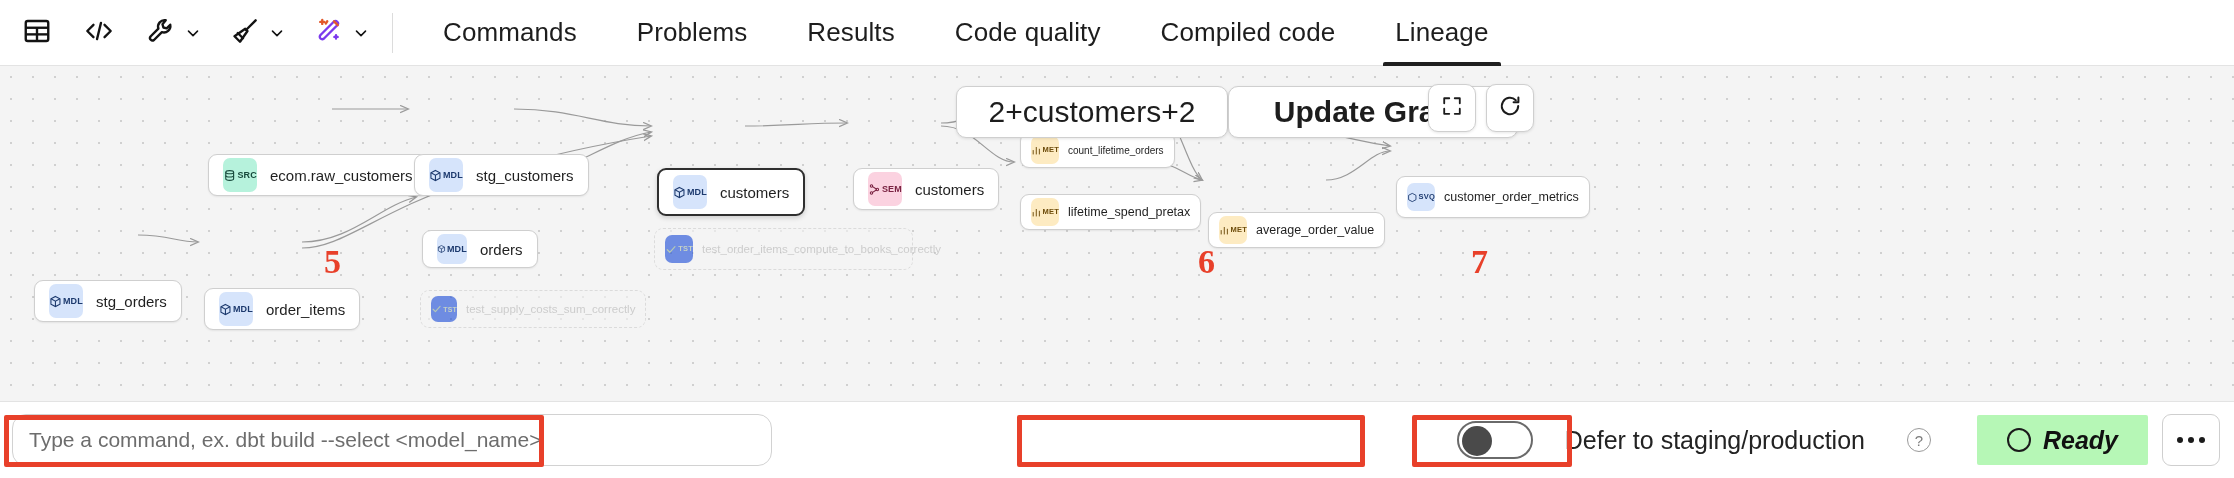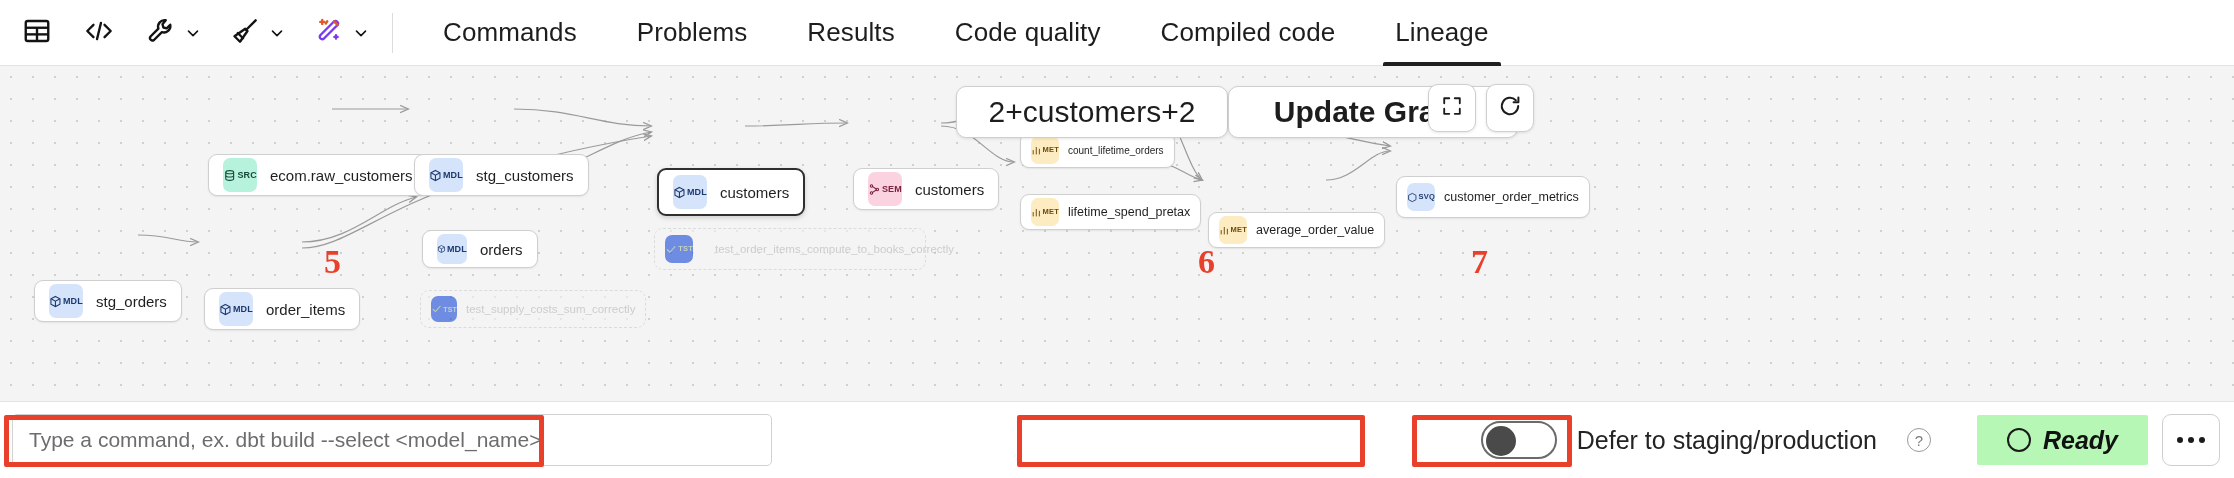--- a/index.html
+++ b/index.html
@@ -65,21 +65,21 @@
   .badge svg { display:block; }
   .badge-src { background:#b6f2dc; color:#17493b; }
   .badge-mdl { background:#d6e4fb; color:#1d3a6e; }
   .badge-sem { background:#fbd2e0; color:#7a2342; }
   .badge-met { background:#fdebc2; color:#6e4d0c; }
   .badge-tst { background:#1d4ed8; color:#4b6b4b; }
   .badge-svq { background:#d6e4fb; color:#1d3a6e; }
 
   .node-label { font-size:15px; color:#1f1f1f; white-space:nowrap; }
   .node.ghost .node-label { color:#b5b5b5; }
-  .node-label.two-line { white-space:normal; line-height:1.25; max-width:200px;margin-left:13px; }
+  .node-label.two-line { white-space:normal; line-height:1.25; max-width:200px; }
 
   
   .zoom-pill {
     position:absolute; background:#fff; border:1px solid #cfcfcf; border-radius:10px;
     display:flex; align-items:center; justify-content:center;
     font-size:30px; color:#1d1d1d; cursor:pointer;
     box-shadow:0 1px 3px rgba(0,0,0,.10);
   }
   .sq-btn {
     position:absolute; background:#fff; border:1px solid #cfcfcf; border-radius:10px;
@@ -88,29 +88,29 @@
   }
 
   
   .bottombar {
     position:absolute; left:0; top:401px; width:2234px; height:77px;
     background:#fff; border-top:1px solid #e3e3e3;
     display:flex; align-items:center;
   }
   .cmd-wrap { position:relative; margin-left:12px; width:760px; }
   .cmd-input {
-    width:760px; height:52px; border:1px solid #d2d2d2; border-radius:5px;
+    width:760px; height:52px; border:1px solid #d2d2d2; border-radius:14px;
     padding:0 16px; font-size:21px; color:#3a3a3a;
     font-family:"Liberation Sans", sans-serif; background:#fff; outline:none;
   }
   .cmd-input::placeholder { color:#6d6d6d; }
 
   .right-cluster { margin-left:auto; display:flex; align-items:center; padding-right:14px; gap:0; }
 
-  .defer-group { display:flex; align-items:center; gap:20px; }
+  .defer-group { display:flex; align-items:center; gap:32px; }
   .toggle {
     width:76px; height:38px; border-radius:19px; border:2px solid #6a6a6a;
     background:#fff; position:relative; cursor:pointer; flex:0 0 auto;
   }
   .toggle .knob {
     position:absolute; left:3px; top:3px; width:30px; height:30px;
     border-radius:50%; background:#4a4a4a;
   }
   .defer-label { font-size:25px; color:#232323; white-space:nowrap; }
   .help-icon {

